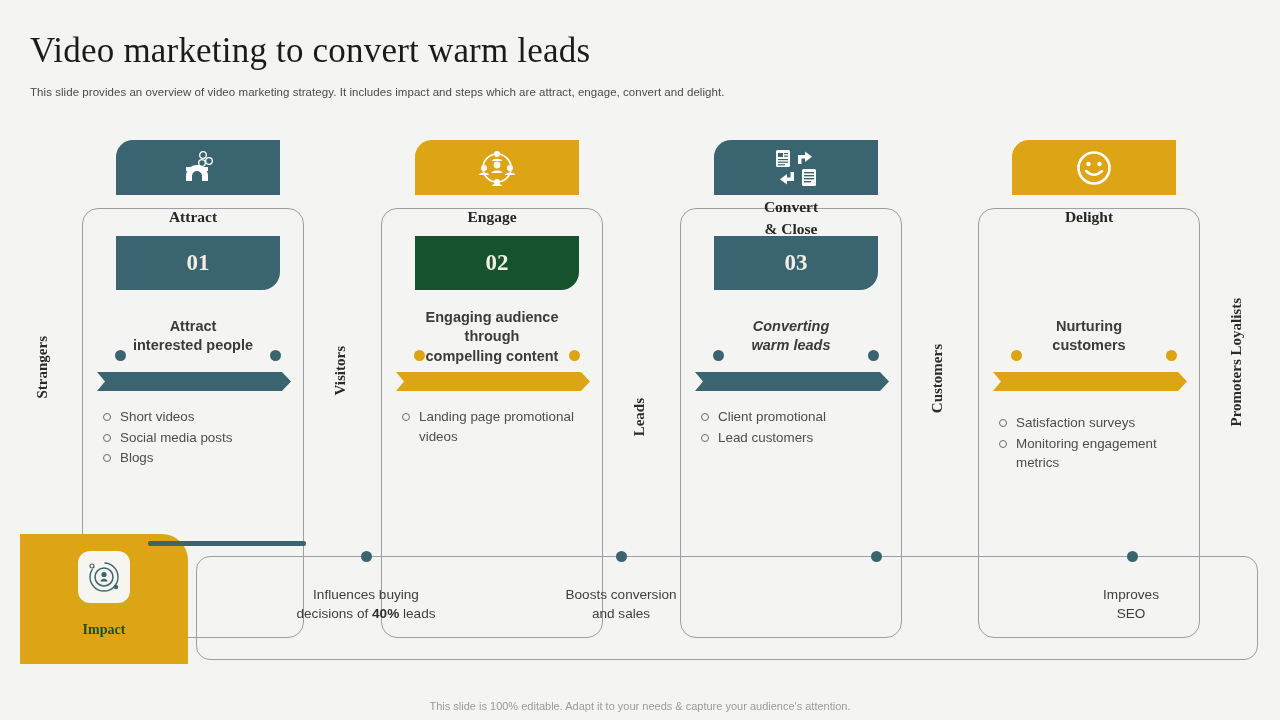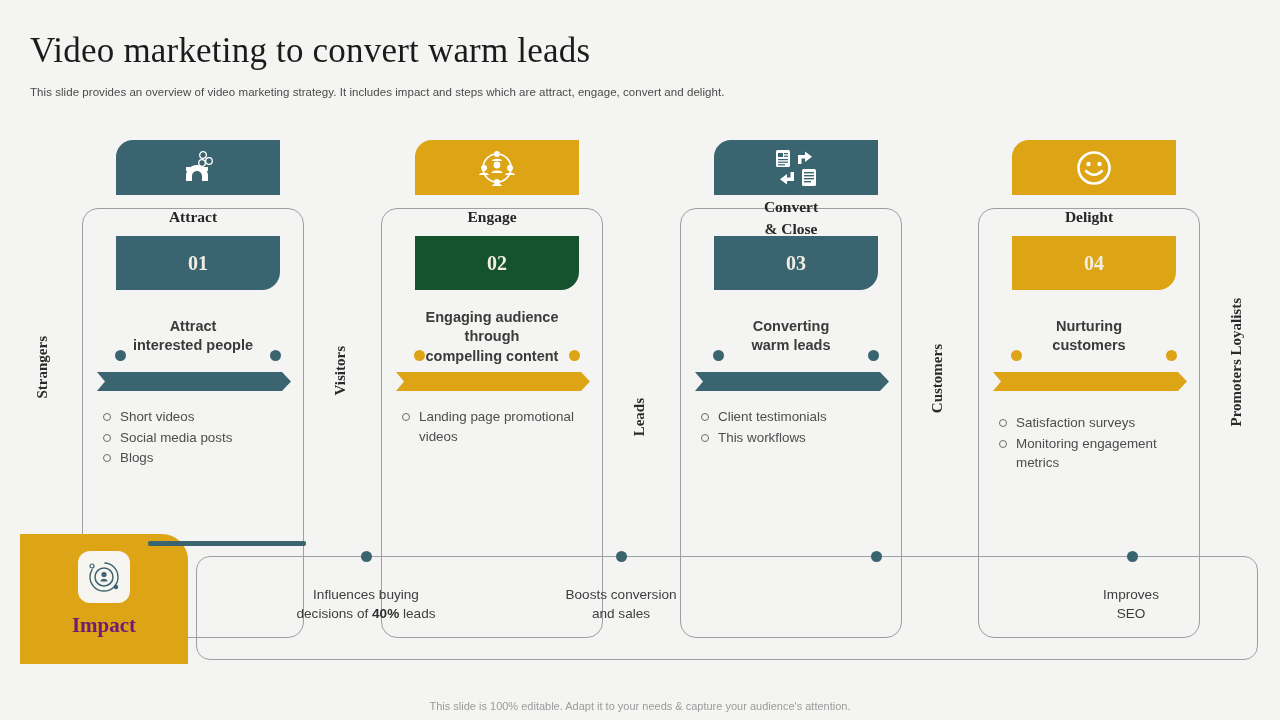--- a/index.html
+++ b/index.html
@@ -57,21 +57,21 @@
     border-radius: 16px;
     background: transparent;
   }
 
   .num-box {
     position: absolute; left: 34px;
     width: 164px; height: 54px;
     border-bottom-right-radius: 18px;
     display: flex; align-items: center; justify-content: center;
     font-family: "Liberation Serif", serif;
-    font-weight: bold; font-size: 20px; color: #f2efe2;
+    font-weight: bold; font-size: 23px; color: #f2efe2;
   }
 
   .desc {
     position: absolute; left: 12px; right: 12px;
     text-align: center;
     font-size: 14.5px; font-weight: bold; color: #3b3b3b;
     line-height: 1.33;
   }
 
   .chevron {
@@ -103,21 +103,21 @@
     border-top-right-radius: 26px;
   }
   .impact-icon {
     position: absolute; left: 50%; top: 17px; transform: translateX(-50%);
     width: 52px; height: 52px; background: #f7f5ef; border-radius: 12px;
     display: flex; align-items: center; justify-content: center;
   }
   .impact-label {
     position: absolute; left: 0; right: 0; bottom: 26px; text-align: center;
     font-family: "Liberation Serif", serif;
-    font-weight: bold; font-size: 21px; color: #701a75;
+    font-weight: bold; font-size: 14px; color: #14532d;
   }
   .impact-rule {
     position: absolute; left: 148px; top: 541px;
     width: 158px; height: 5px; background: #3a6470; border-radius: 2px;
   }
   .impact-panel {
     position: absolute; left: 196px; top: 556px;
     width: 1062px; height: 104px;
     border: 1px solid #9aa0a3; border-radius: 14px;
   }
@@ -243,49 +243,48 @@
             </g>
           <path d="M25 16 L25 7 L32 7 L32 3.5 L39 8.7 L32 13.9 L32 10.5 L28.5 10.5 L28.5 16 Z" fill="#ffffff"></path>
           <path d="M21 24 L21 33 L14 33 L14 36.5 L7 31.3 L14 26.1 L14 29.5 L17.5 29.5 L17.5 24 Z" fill="#ffffff"></path>
         </svg>
       </span>
     </div>
     <div class="outline-card"></div>
     <div class="col-title" style="top:56px; white-space:pre-line;">Convert
 &amp; Close</div>
     <div class="num-box" style="top:96px; background:#3a6470;">03</div>
-    <div class="desc" style="top:177px; white-space:pre-line;">Converting
+    <div class="desc" style="top:177px; white-space:pre-line;font-style:italic;">Converting
 warm leads</div>
     <div class="chevron" style="top:232px;">
       <svg width="194" height="19" viewBox="0 0 194 19" preserveAspectRatio="none">
         <polygon points="0,0 185,0 194,9.5 185,19 0,19 8,9.5" fill="#3a6470"></polygon>
       </svg>
     </div>
     <ul class="bullets" style="top:267px;">
-      <li>Client testimonials</li>
-      <li>This workflows</li>
+      <li>Client promotional</li>
+      <li>Lead customers</li>
     </ul>
     <div class="dot" style="left:33px; background:#3a6470;"></div>
     <div class="dot" style="left:188px; background:#3a6470;"></div>
   </div>
 
   <div class="col" style="left:978px;">
     <div class="icon-head" style="background:#dda415;">
       <span>
         <svg width="38" height="38" viewBox="0 0 38 38">
           <circle cx="19" cy="19" r="15.5" fill="none" stroke="#ffffff" stroke-width="2.6"></circle>
           <circle cx="13.5" cy="15" r="2.2" fill="#ffffff"></circle>
           <circle cx="24.5" cy="15" r="2.2" fill="#ffffff"></circle>
           <path d="M11 22 Q19 29.5 27 22" fill="none" stroke="#ffffff" stroke-width="2.4" stroke-linecap="round"></path>
         </svg>
       </span>
     </div>
     <div class="outline-card"></div>
     <div class="col-title">Delight</div>
-    <div class="num-box" style="top:96px; background:#dda415;">04</div>
     <div class="desc" style="top:177px; white-space:pre-line;">Nurturing
 customers</div>
     <div class="chevron" style="top:232px;">
       <svg width="194" height="19" viewBox="0 0 194 19" preserveAspectRatio="none">
         <polygon points="0,0 185,0 194,9.5 185,19 0,19 8,9.5" fill="#dda415"></polygon>
       </svg>
     </div>
     <ul class="bullets" style="top:273px;">
       <li>Satisfaction surveys</li>
       <li>Monitoring engagement metrics</li>

